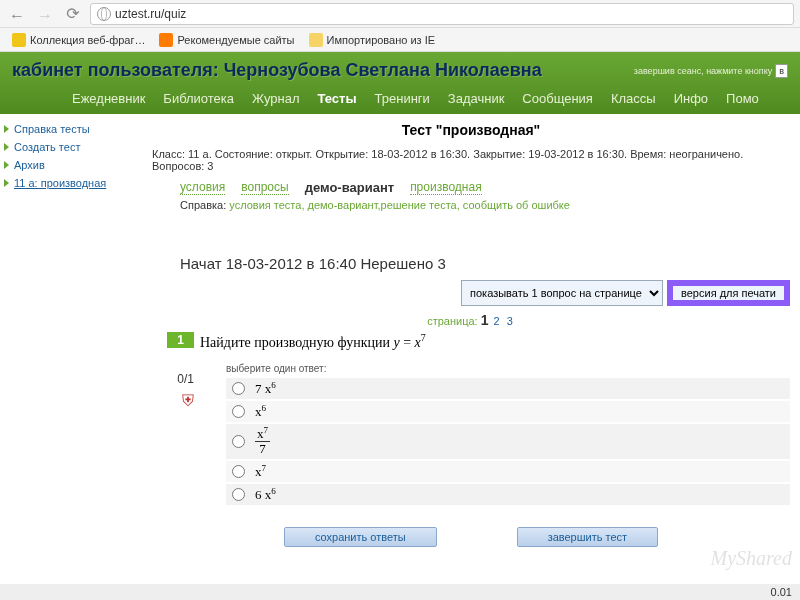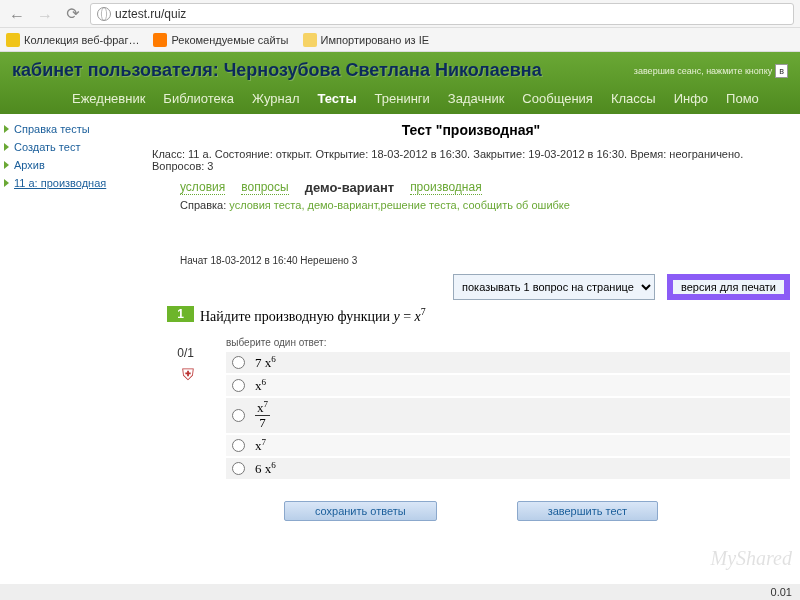--- a/index.html
+++ b/index.html
@@ -7,21 +7,21 @@
 
 
 .browser-bar { height: 28px; background: #f5f5f5; border-bottom: 1px solid #ddd; display: flex; align-items: center; padding: 0 6px; gap: 6px; }
 .nav-btn { width: 22px; height: 22px; border: none; background: transparent; color: #888; font-size: 16px; cursor: pointer; }
 .nav-btn.disabled { color: #ccc; }
 .url-bar { flex: 1; height: 22px; border: 1px solid #ccc; border-radius: 3px; background: #fff; display: flex; align-items: center; padding: 0 6px; gap: 4px; }
 .url-globe { width: 14px; height: 14px; border: 1px solid #999; border-radius: 50%; position: relative; }
 .url-globe::after { content: ""; position: absolute; width: 100%; height: 100%; border: 1px solid #999; border-radius: 50%; transform: scaleX(0.4); left: -1px; top: -1px; }
 .url-text { color: #333; font-size: 12px; }
 
-.bookmarks-bar { height: 24px; background: #f5f5f5; border-bottom: 1px solid #ddd; display: flex; align-items: center; padding: 0 6px; gap: 14px; font-size: 11px; color: #333; }
+.bookmarks-bar { height: 24px; background: #f5f5f5; border-bottom: 1px solid #ddd; display: flex; align-items: center; padding: 0 12px; gap: 14px; font-size: 11px; color: #333; }
 .bookmark { display: flex; align-items: center; gap: 4px; cursor: pointer; }
 .bk-icon { width: 14px; height: 14px; border-radius: 2px; }
 .bk-yellow { background: #f0c419; }
 .bk-orange { background: #ff7b00; }
 .bk-folder { background: #f6d365; }
 
 
 .site-header { background: linear-gradient(#6aa835, #4f8a1f); color: #fff; padding: 8px 12px 0 12px; }
 .site-title { font-size: 18px; font-weight: bold; color: #0b2a5b; text-shadow: 1px 1px 0 rgba(255,255,255,0.2); }
 .session-note { float: right; font-size: 9px; color: #e6f0d4; margin-top: 4px; }
@@ -40,23 +40,23 @@
 .content { flex: 1; padding: 6px 10px; position: relative; }
 .test-title { text-align: center; font-weight: bold; font-size: 14px; margin: 2px 0 10px; }
 .meta { font-size: 11px; color: #333; margin-bottom: 8px; }
 
 .tabs { display: flex; gap: 16px; font-size: 12px; margin: 6px 0 4px; padding-left: 28px;}
 .tabs span { color: #6aa835; border-bottom: 1px dotted #6aa835; cursor: pointer; }
 .tabs .active { color: #333; font-weight: bold; border: none; font-size: 13px; }
 
 .help-line { font-size: 11px; color: #6aa835; margin-bottom: 6px; padding-left: 28px;}
 .help-line .lbl { color: #333; }
-.start-line { font-size: 10px; color: #333; margin-bottom: 8px; padding-left: 28px; margin-top: 44px;}
-
-.controls { display: flex; justify-content: flex-end; gap: 12px; margin-bottom: 6px; }
+.start-line { font-size: 15px; color: #333; margin-bottom: 8px; padding-left: 28px; margin-top: 44px;}
+
+.controls { display: flex; justify-content: flex-end; gap: 4px; margin-bottom: 6px; }
 .ctrl-select { font-size: 11px; border: 1px solid #9ab; background: #eef4fb; padding: 1px 4px; }
 .ctrl-btn { font-size: 11px; border: 6px solid #8b5cf6; background: #eef4fb; padding: 1px 8px; cursor: pointer; }
 
 .pager { text-align: center; font-size: 11px; color: #6aa835; margin-bottom: 4px; }
 .pager .cur { font-size: 14px; color: #333; font-weight: bold; }
 .pager a { color: #1a5e9a; margin: 0 2px; cursor: pointer; }
 
 .question-box { display: flex; gap: 6px; }
 .qleft { width: 42px; text-align: right; font-size: 11px; }
 .qnum { background: #6db52a; color: #fff; display: inline-block; padding: 1px 10px; font-weight: bold; font-size: 12px; }
@@ -167,20 +167,26 @@
       </div>
 
     <div class="help-line"><span class="lbl">Справка:</span> <span>условия теста, демо-вариант,решение теста, сообщить об ошибке</span></div>
     <div class="start-line">Начат 18-03-2012 в 16:40   Нерешено 3</div>
 
     <div class="controls">
       <select class="ctrl-select"><option>показывать 1 вопрос на странице</option></select>
       <button class="ctrl-btn">версия для печати</button>
     </div>
 
+    <div class="pager">
+      <span>страница:</span>
+      <span class="cur">1</span>
+      <a>2</a>
+      <a>3</a>
+    </div>
 
     <div class="question-box">
       <div class="qleft">
         <span class="qnum">1</span>
         <div class="qscore">0/1</div>
         <div class="shield">⛨</div>
       </div>
       <div class="qbody">
         <div class="qtext"><span>Найдите производную функции </span><i>y</i> = <i>x</i><sup>7</sup></div>
         <div class="qinstr">выберите один ответ:</div>

